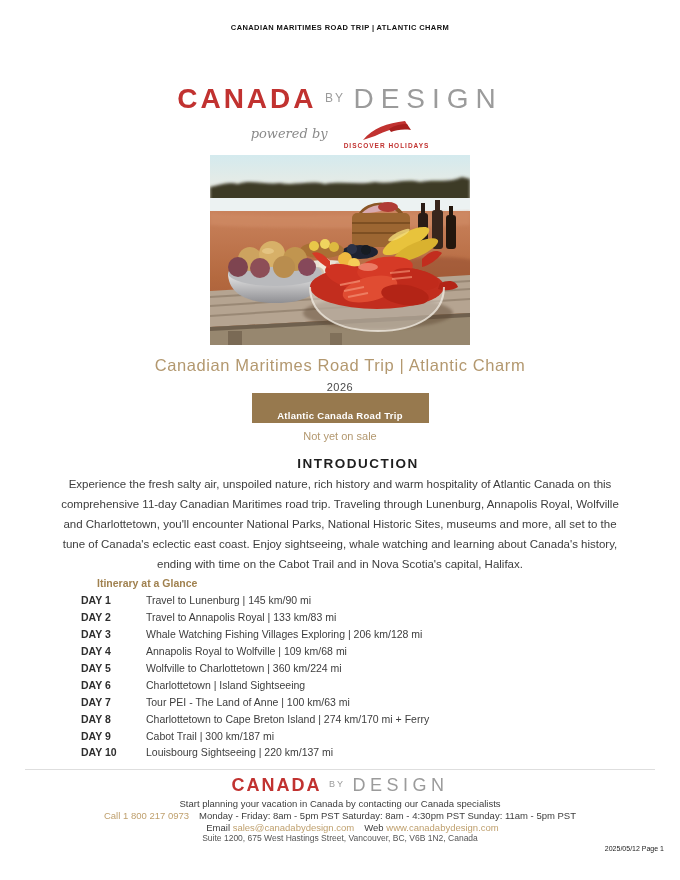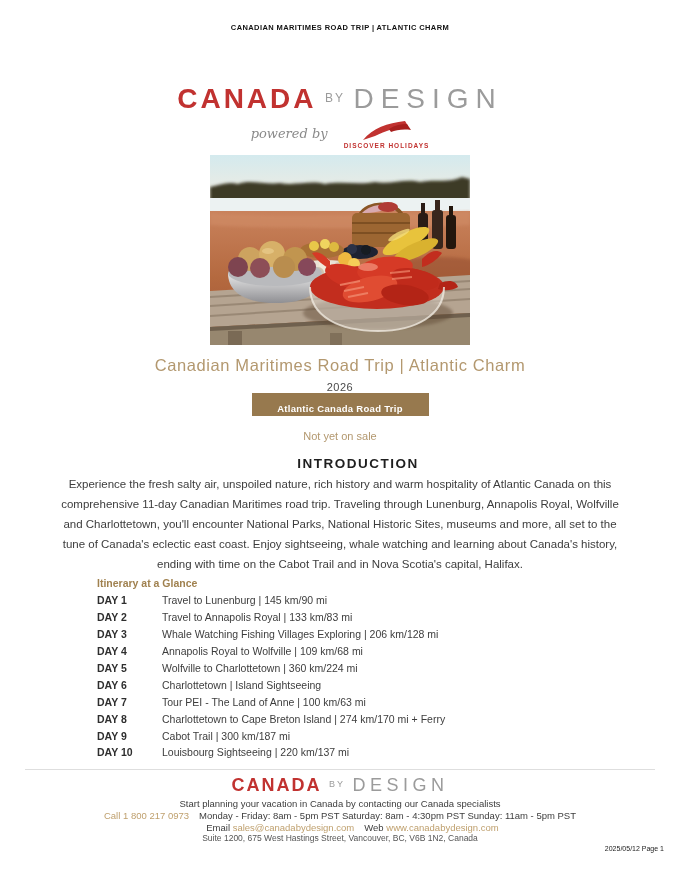--- a/index.html
+++ b/index.html
@@ -53,38 +53,38 @@
   .trip-title { top: 356px; font-size: 16.5px; font-weight: 400; letter-spacing: 0.6px; color: #b3986f; }
   .trip-year { top: 381px; font-size: 11px; color: #4a4a4a; letter-spacing: 0.5px; }
   .badge-row { top: 393px; }
   .trip-badge {
     display: inline-block;
     background: #97794e;
     color: #ffffff;
     font-size: 9.5px;
     font-weight: bold;
     letter-spacing: 0.3px;
-    padding: 10px 0 2px 0;
+    padding: 17px 0 2px 0;
     width: 177px;
   }
   .trip-meta { top: 416px; font-size: 11px; color: #3f3f3f; }
   .trip-meta .gap { display: inline-block; width: 18px; }
   .sale-status { top: 430px; font-size: 11px; color: #b3986f; }
 
   
   .intro-heading { top: 456px; font-size: 13.5px; font-weight: bold; letter-spacing: 1.5px; color: #1f1f1f; padding-left: 36px; }
   .intro-body {
     top: 474px; left: 52px; width: 576px;
     font-size: 11.5px; line-height: 20px;
     text-align: center; color: #3d3d3d;
   }
 
   
   .itinerary-heading { top: 577px; left: 97px; font-size: 10.5px; font-weight: bold; color: #a0814f; }
-  .itinerary-list { top: 592px; left: 97px; width: 480px; }
+  .itinerary-list { top: 592px; left: 81px; width: 480px; }
   .day-row { display: flex; height: 16.9px; align-items: center; }
   .day-label { width: 65px; font-size: 10.5px; font-weight: bold; color: #2e2e2e; flex: none; }
   .day-desc { font-size: 10.5px; color: #3d3d3d; }
 
   
   .footer-divider { top: 769px; left: 25px; width: 630px; height: 1px; background: #dedede; }
   .footer-logo { top: 775px; }
   .footer-logo .logo-canada { font-size: 18px; letter-spacing: 2px; }
   .footer-logo .logo-by { font-size: 9px; vertical-align: 4px; margin: 0 3px; }
   .footer-logo .logo-design { font-size: 18px; letter-spacing: 4.5px; }

